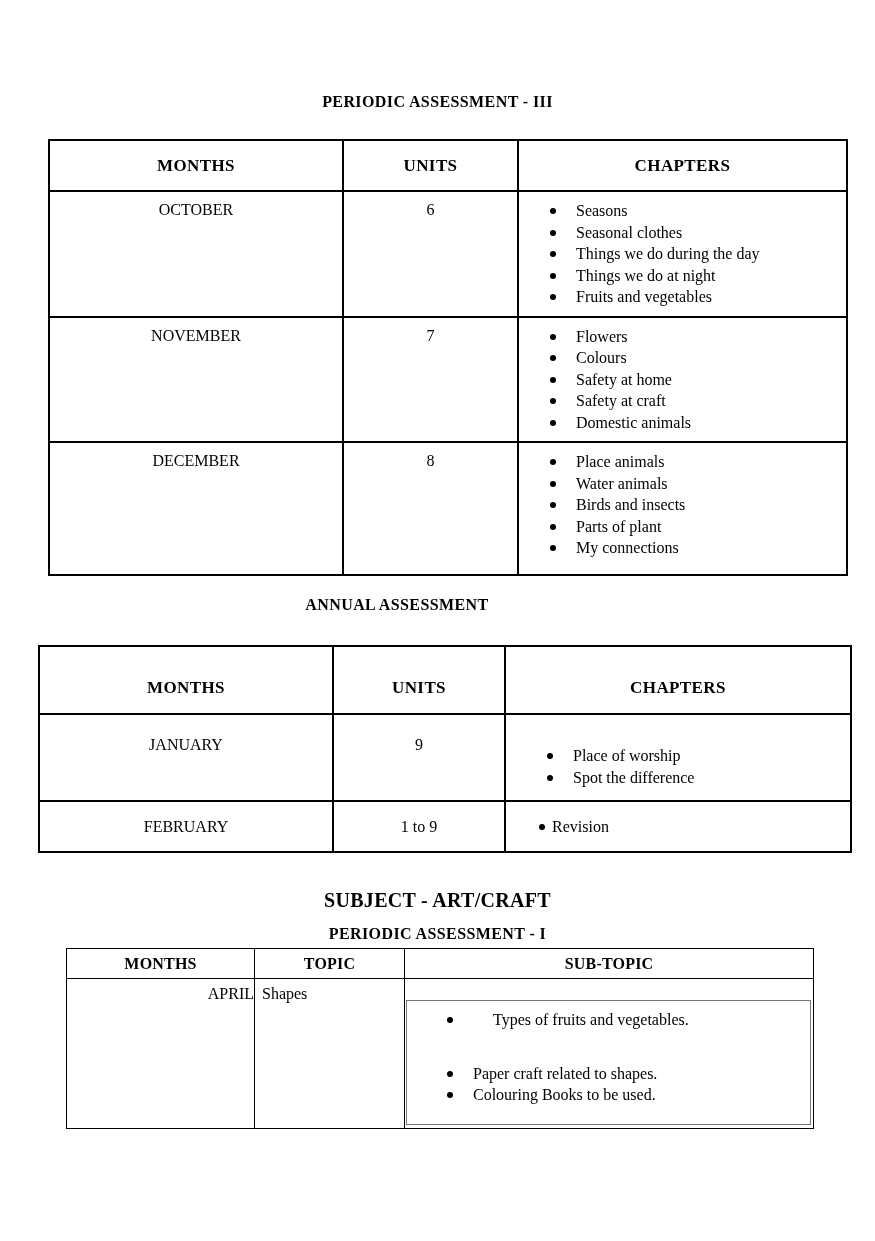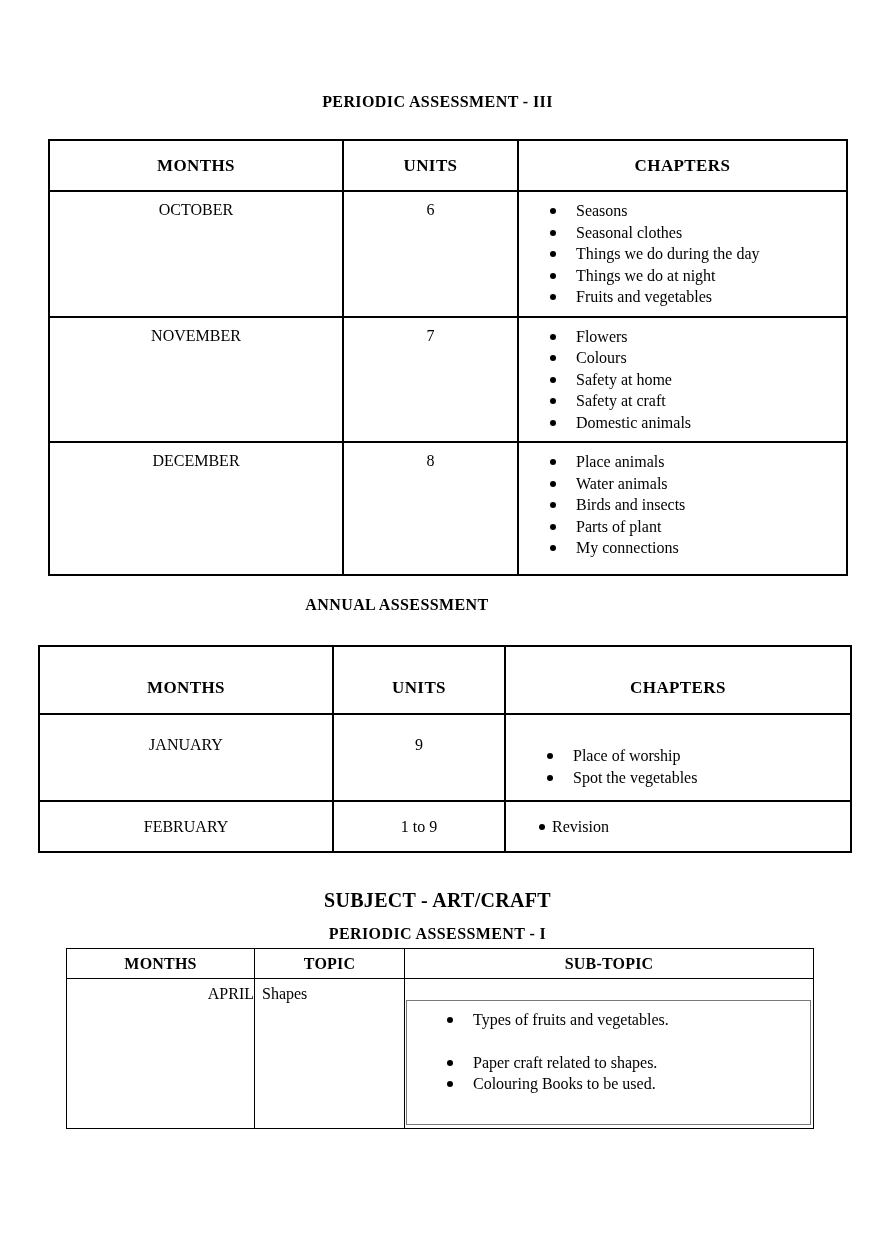--- a/index.html
+++ b/index.html
@@ -68,21 +68,21 @@
   #t3 .month-cell { text-align: right; padding-top: 6px; }
   #t3 .topic-cell { padding: 6px 0 0 7px; }
   #t3 .subtopic-cell { padding: 0; }
   .inner-box {
     box-sizing: border-box;
     margin: 21px 2px 0 1px;
     height: 125px;
     border: 1.5px solid #787878;
     padding: 8px 8px 0 40px;
   }
-  .inner-box li:first-child { margin-bottom: 21px; }
+  .inner-box li:first-child { margin-bottom: 32px; gap: 20px; }
 
   
   ul.bullet-list { list-style: none; margin: 0; padding: 0; }
   ul.bullet-list li {
     display: flex;
     align-items: flex-start;
     line-height: 21.5px;
     font-size: 16px;
   }
   .bullet-dot {
@@ -219,21 +219,21 @@
         <td class="month-cell">JANUARY</td>
         <td class="units-cell">9</td>
         <td class="chapters-cell">
           <ul class="bullet-list">
             <li>
               <span class="bullet-dot"></span>
               <span>Place of worship</span>
             </li>
             <li>
               <span class="bullet-dot"></span>
-              <span>Spot the vegetables</span>
+              <span>Spot the difference</span>
             </li>
           </ul>
         </td>
       </tr>
       <tr>
         <td class="month-cell">FEBRUARY</td>
         <td class="units-cell">1 to 9</td>
         <td class="chapters-cell">
           <ul class="bullet-list">
             <li>

